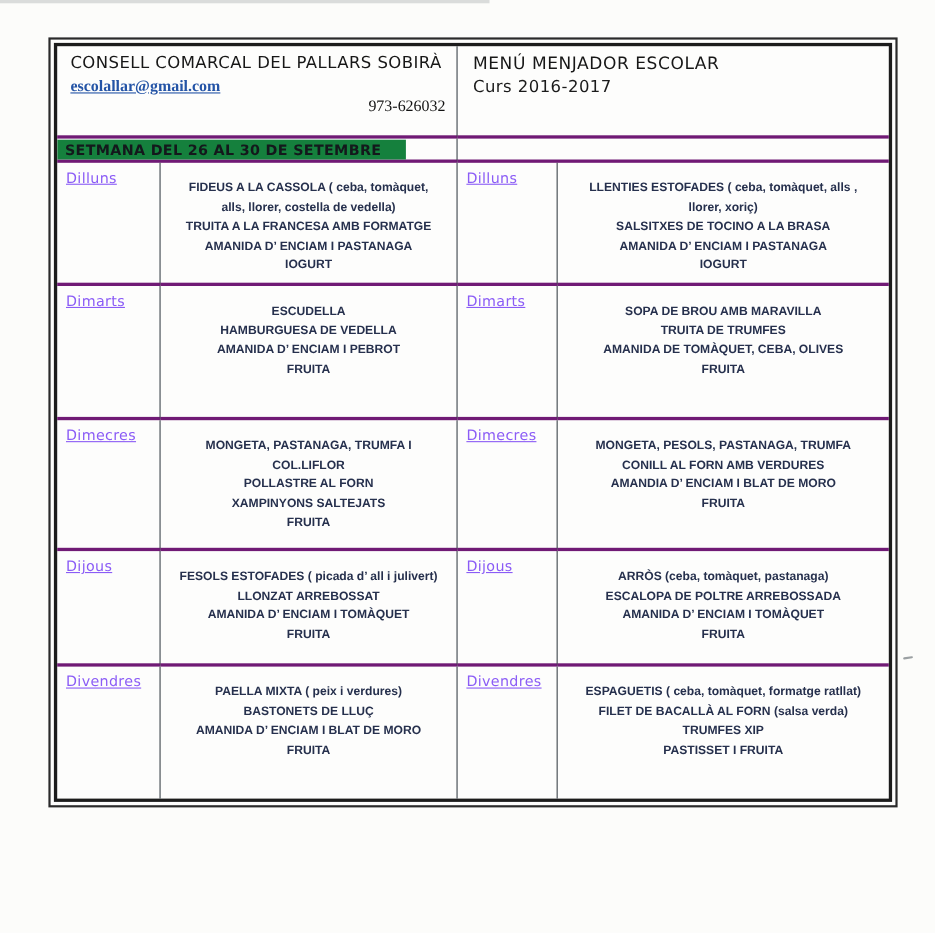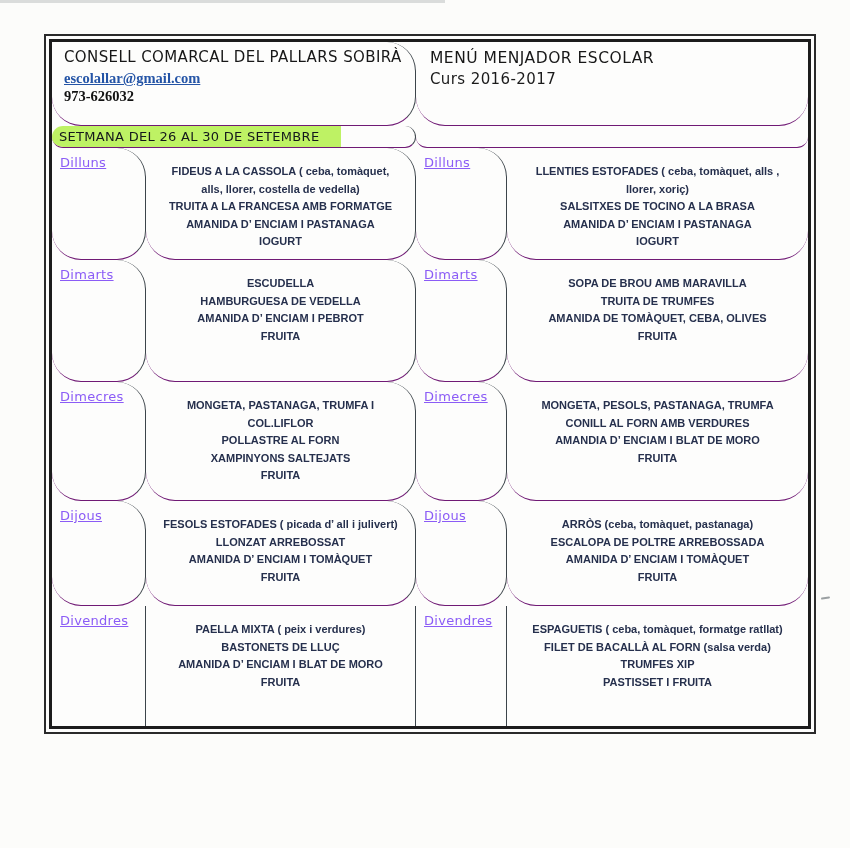--- a/index.html
+++ b/index.html
@@ -18,38 +18,38 @@
     border:2px solid #2a2a2a;padding:3px;box-sizing:border-box;background:#fdfdfc;
   }
   .frame-inner{
     width:100%;height:100%;box-sizing:border-box;border:3px solid #1c1c1c;
     display:grid;
     grid-template-columns:94px 270px 91px 1fr;
     grid-template-rows:84px 22px 112px 122px 119px 105px 1fr;
   }
   .cell{box-sizing:border-box;min-width:0;min-height:0;}
   .b-r{border-right:1px solid #3c444a;}
-  .b-b{border-bottom:1px solid #701a75;border-radius:29px;}
+  .b-b{border-bottom:3px solid #701a75;}
 
   
   .hdr-left{grid-column:1/3;padding:5px 10px 0 12px;}
   .hdr-right{grid-column:3/5;padding:5px 10px 16px 14px;}
   .org-title{font-size:15px;letter-spacing:.4px;color:#171717;line-height:21px;}
   .org-sub{font-size:15px;letter-spacing:.3px;color:#1b1b1b;line-height:21px;}
   .email{font-family:"Liberation Serif",serif;font-weight:bold;font-size:14.5px;color:#2454a6;text-decoration:underline;line-height:17px;display:inline-block;cursor:pointer;}
-  .phone{font-family:"Liberation Serif",serif;font-weight:bold;font-size:14.5px;color:#121212;line-height:18px;}
+  .phone{font-family:"Liberation Serif",serif;font-weight:normal;font-size:14.5px;color:#121212;line-height:18px;text-align:right;}
   .menu-title{font-size:15.5px;letter-spacing:.5px;color:#171717;line-height:22px;}
   .course{font-size:15px;letter-spacing:.4px;color:#1b1b1b;line-height:21px;}
 
   
   .week-cell{grid-column:span 2;overflow:hidden;}
   .week-hl{
     display:inline-block;height:100%;box-sizing:border-box;
-    background:#bef264;
-    font-size:13px;font-weight:normal;letter-spacing:.3px;color:#14181c;
+    background:#15803d;
+    font-size:13px;font-weight:bold;letter-spacing:.3px;color:#14181c;
     line-height:21px;padding:0 22px 0 7px;white-space:nowrap;
   }
   .week-cell.right .week-hl{padding:0 34px 0 9px;margin-top:42px;}
 
   
   .day{padding:7px 4px 0 8px;font-size:13px;letter-spacing:.3px;color:#8b5cf6;text-decoration:underline;}
   .menu{padding:15px 4px 0 4px;text-align:center;}
   .menu-line{
     font-family:"Liberation Sans",sans-serif;
     font-size:11px;font-weight:bold;color:#26304d;

